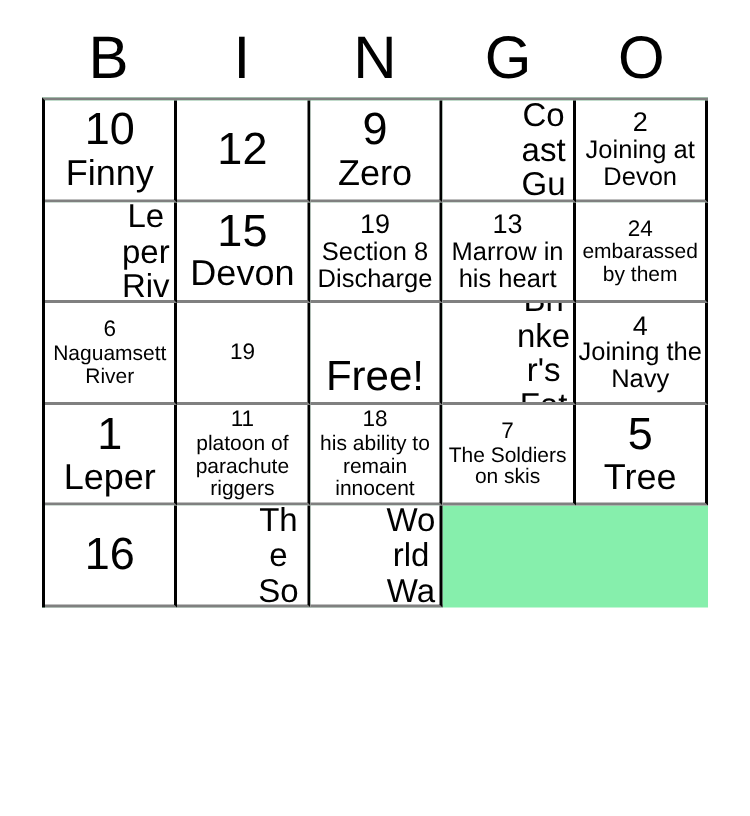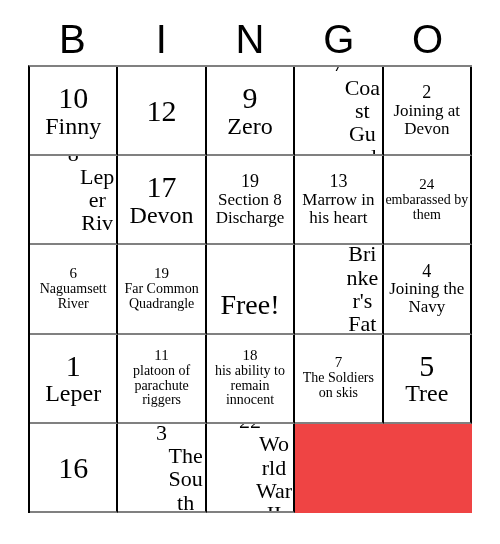--- a/index.html
+++ b/index.html
@@ -43,29 +43,28 @@
     color: #000000;
     user-select: none;
   }
 
   
   #bingo-grid {
     position: absolute;
     left: 28px;
     top: 65px;
     width: 444px;
-    height: 448px;
+    height: 340px;
     display: grid;
     grid-template-columns: repeat(5, 1fr);
     grid-template-rows: repeat(5, 1fr);
     border-top: 2px solid #808080;
     border-left: 2px solid #000000;
     box-sizing: border-box;
-    background: #ef4444;
-    font-family: Liberation Serif, serif;
+    background: #86efac;
   }
   .bingo-cell {
     position: relative;
     border-right: 2px solid #000000;
     border-bottom: 2px solid #808080;
     box-sizing: border-box;
     display: flex;
     flex-direction: column;
     align-items: center;
     justify-content: center;
@@ -141,42 +140,41 @@
       </div>
       <div class="bingo-cell size-sm">
         <span class="cell-number">2</span>
         <span class="cell-text">Joining at Devon</span>
       </div>
       <div class="bingo-cell size-md">
         <span class="cell-number">8</span>
         <span class="cell-text">Leper River</span>
       </div>
       <div class="bingo-cell size-xl">
-        <span class="cell-number">17</span>
+        <span class="cell-number">15</span>
         <span class="cell-text">Devon</span>
       </div>
       <div class="bingo-cell size-sm">
         <span class="cell-number">19</span>
         <span class="cell-text">Section 8 Discharge</span>
       </div>
       <div class="bingo-cell size-sm">
         <span class="cell-number">13</span>
         <span class="cell-text">Marrow in his heart</span>
       </div>
       <div class="bingo-cell size-xs">
         <span class="cell-number">24</span>
         <span class="cell-text">embarassed by them</span>
       </div>
       <div class="bingo-cell size-xs">
         <span class="cell-number">6</span>
         <span class="cell-text">Naguamsett River</span>
       </div>
       <div class="bingo-cell size-xs">
         <span class="cell-number">19</span>
-        <span class="cell-text">Far Common Quadrangle</span>
       </div>
       <div class="bingo-cell free-cell">
         <span class="cell-text">Free!</span>
       </div>
       <div class="bingo-cell size-md">
         <span class="cell-number">21</span>
         <span class="cell-text">Brinker's Father</span>
       </div>
       <div class="bingo-cell size-sm">
         <span class="cell-number">4</span>

